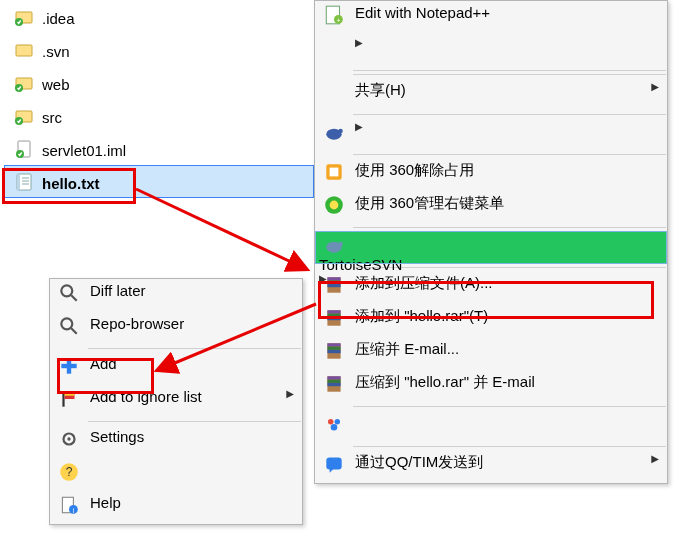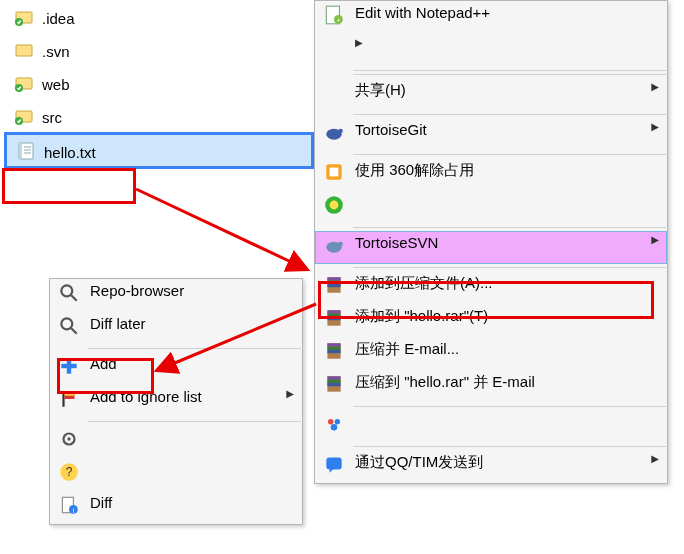--- a/index.html
+++ b/index.html
@@ -23,22 +23,23 @@
     width: 310px;
   }
   .file-row {
     display: flex;
     align-items: flex-end;
     padding: 6px 6px 6px 10px;
     height: 21px;
   }
   .file-row.selected {
     background: #cee6fb;
-    border: 3px solid #3b82f6;
+    border: 1px solid #3b82f6;
     padding: 5px 5px 5px 9px;
+    font-weight: bold;
   }
   .file-row .ic {
     width: 20px;
     height: 20px;
     margin-right: 8px;
     flex-shrink: 0;
   }
 
   .hl-red {
     position: absolute;
@@ -64,23 +65,24 @@
     width: 252px;
   }
   .menu-item {
     display: flex;
     align-items: flex-start;
     padding: 3px 8px 3px 4px;
     height: 27px;
     cursor: default;
   }
   .menu-item.selected {
-    background: #f0abfc;
+    background: #22c55e;
     outline: 1px solid #7ab5e6;
     outline-offset: -1px;
+    flex-direction: column;
   }
   .menu-item .ic {
     width: 22px;
     height: 22px;
     margin: 0 10px 0 4px;
     flex-shrink: 0;
   }
   .menu-item .label {
     flex: 1;
   }
@@ -138,20 +140,30 @@
   <div class="file-row">
     <span class="ic">
       <svg viewBox="0 0 20 20">
           <rect x="2" y="5" width="16" height="11" rx="1" fill="#ffe08a" stroke="#caa63a"></rect>
           <circle cx="5" cy="15" r="4" fill="#3fae3f"></circle>
           <path d="M3.5 15 l1.2 1.3 2-2.8" stroke="#fff" stroke-width="1.4" fill="none"></path>
         </svg>
     </span>
     <span>src</span>
   </div>
+  <div class="file-row">
+    <span class="ic">
+      <svg viewBox="0 0 20 20">
+          <rect x="4" y="2" width="12" height="16" rx="1" fill="#fff" stroke="#999"></rect>
+          <circle cx="6" cy="15" r="4" fill="#3fae3f"></circle>
+          <path d="M4.5 15 l1.2 1.3 2-2.8" stroke="#fff" stroke-width="1.4" fill="none"></path>
+        </svg>
+    </span>
+    <span>servlet01.iml</span>
+  </div>
   <div class="file-row selected">
     <span class="ic">
       <svg viewBox="0 0 20 20">
           <rect x="3" y="2" width="14" height="16" rx="1" fill="#fff" stroke="#8aa"></rect>
           <rect x="3" y="2" width="3" height="16" fill="#bcd6e6"></rect>
           <line x1="8" y1="6" x2="15" y2="6" stroke="#8aa"></line>
           <line x1="8" y1="9" x2="15" y2="9" stroke="#8aa"></line>
           <line x1="8" y1="12" x2="15" y2="12" stroke="#8aa"></line>
         </svg>
     </span>
@@ -188,40 +200,40 @@
       <span class="arrow">▶</span>
     </div>
     <div class="menu-sep"></div>
     <div class="menu-item">
       <span class="ic">
         <svg viewBox="0 0 20 20">
           <ellipse cx="10" cy="12" rx="7" ry="5" fill="#3d5ea8"></ellipse>
           <circle cx="16" cy="9" r="2" fill="#3d5ea8"></circle>
         </svg>
       </span>
-      <span class="label">TortoiseGit</span>
       <span class="arrow">▶</span>
     </div>
     <div class="menu-sep"></div>
     <div class="menu-item">
       <span class="ic">
         <svg viewBox="0 0 20 20">
           <rect x="3" y="3" width="14" height="14" rx="2" fill="#f5a623"></rect>
           <rect x="6" y="6" width="8" height="8" fill="#fff"></rect>
         </svg>
       </span>
       <span class="label">使用 360解除占用</span>
     </div>
     <div class="menu-item">
       <span class="ic">
         <svg viewBox="0 0 20 20">
           <circle cx="10" cy="10" r="8" fill="#35b535"></circle>
           <circle cx="10" cy="10" r="4" fill="#ffe14d"></circle>
         </svg>
       </span>
+      <span class="label">使用 360管理右键菜单</span>
     </div>
     <div class="menu-sep"></div>
     <div class="menu-item selected">
       <span class="ic">
         <svg viewBox="0 0 20 20">
           <ellipse cx="10" cy="12" rx="7" ry="5" fill="#6b8fb5"></ellipse>
           <circle cx="16" cy="9" r="2" fill="#6b8fb5"></circle>
         </svg>
       </span>
       <span class="label">TortoiseSVN</span>
@@ -298,30 +310,30 @@
 <div class="hl-red" style="left:318px; top:281px; width:330px; height:32px;"></div>
 
 <div class="context-menu sub" id="sub-menu">
     <div class="menu-item">
       <span class="ic">
         <svg viewBox="0 0 20 20">
           <circle cx="8" cy="8" r="5" fill="none" stroke="#555" stroke-width="2"></circle>
           <line x1="12" y1="12" x2="17" y2="17" stroke="#555" stroke-width="2"></line>
         </svg>
       </span>
-      <span class="label">Repo-browser</span>
+      <span class="label">Diff later</span>
     </div>
     <div class="menu-item">
       <span class="ic">
         <svg viewBox="0 0 20 20">
           <circle cx="8" cy="8" r="5" fill="none" stroke="#555" stroke-width="2"></circle>
           <line x1="12" y1="12" x2="17" y2="17" stroke="#555" stroke-width="2"></line>
         </svg>
       </span>
-      <span class="label">Diff later</span>
+      <span class="label">Repo-browser</span>
     </div>
     <div class="menu-sep"></div>
     <div class="menu-item">
       <span class="ic">
         <svg viewBox="0 0 20 20">
           <rect x="8" y="3" width="4" height="14" fill="#2f80ed"></rect>
           <rect x="3" y="8" width="14" height="4" fill="#2f80ed"></rect>
         </svg>
       </span>
       <span class="label">Add</span>
@@ -338,38 +350,39 @@
       <span class="arrow">▶</span>
     </div>
     <div class="menu-sep"></div>
     <div class="menu-item">
       <span class="ic">
         <svg viewBox="0 0 20 20">
           <circle cx="10" cy="10" r="5" fill="none" stroke="#555" stroke-width="2"></circle>
           <circle cx="10" cy="10" r="1.5" fill="#555"></circle>
         </svg>
       </span>
+      <span class="label">Settings</span>
     </div>
     <div class="menu-item">
       <span class="ic">
         <svg viewBox="0 0 20 20">
           <circle cx="10" cy="10" r="8" fill="#ffd24d"></circle>
           <text x="10" y="14" font-size="11" text-anchor="middle" fill="#333">?</text>
         </svg>
       </span>
     </div>
     <div class="menu-item">
       <span class="ic">
         <svg viewBox="0 0 20 20">
           <rect x="4" y="3" width="10" height="14" fill="#fff" stroke="#888"></rect>
           <circle cx="14" cy="14" r="4" fill="#2f80ed"></circle>
           <text x="14" y="17" font-size="6" text-anchor="middle" fill="#fff">i</text>
         </svg>
       </span>
-      <span class="label">Diff</span>
+      <span class="label">Help</span>
     </div>
   </div>
 
 <div class="hl-red" style="left:57px; top:358px; width:91px; height:30px;"></div>
 
 <svg class="arrow-line" style="left:0;top:0;" width="684" height="554">
   <defs>
     <marker id="ah" viewBox="0 0 10 10" refX="8" refY="5" markerWidth="8" markerHeight="8" orient="auto">
       <path d="M0,0 L10,5 L0,10 z" fill="#e60000"></path>
     </marker>

